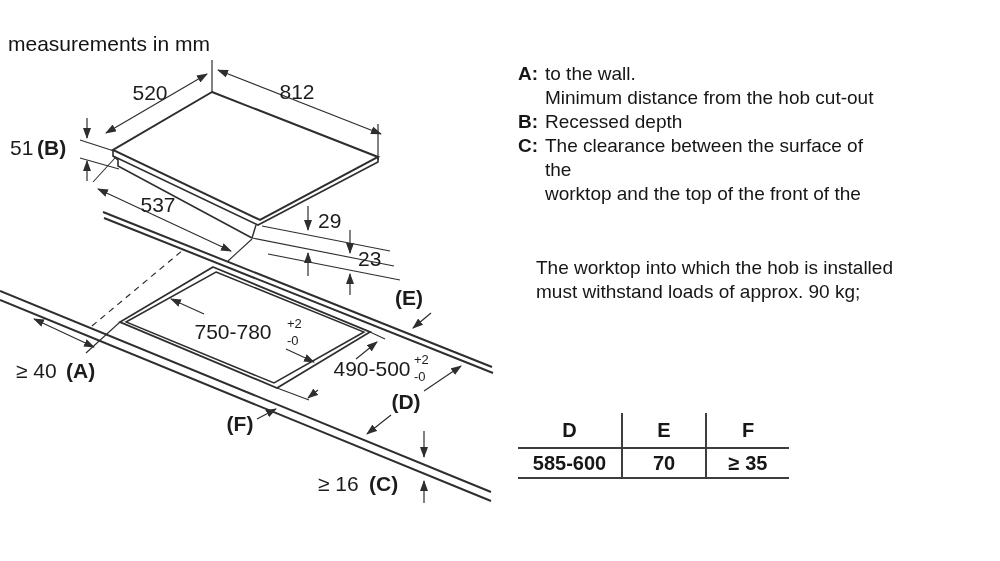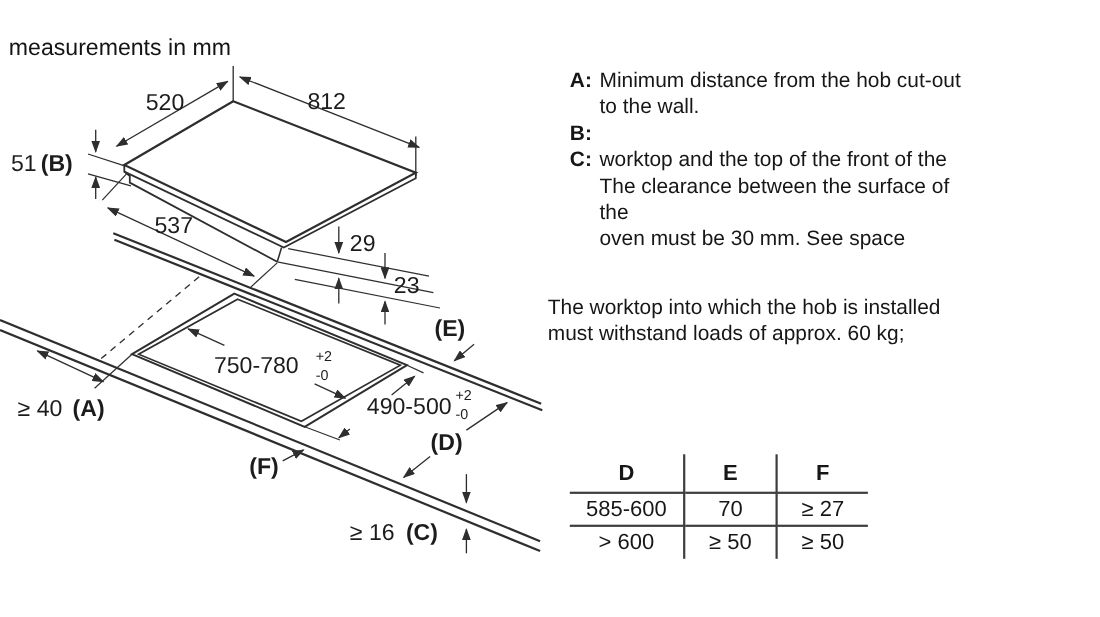--- a/index.html
+++ b/index.html
@@ -11,26 +11,26 @@
   .abs{position:absolute;}
   #title{left:8px;top:32px;font-size:21px;color:#141414;}
   svg text{fill:#1c1c1c;font-family:"Liberation Sans",sans-serif;}
   svg .b{font-weight:700;}
   svg .dim{font-size:21px;}
   svg .tol{font-size:13px;}
   #legend{left:518px;top:62px;width:376px;font-size:19px;line-height:24px;color:#161616;}
   .legend-item{display:flex;}
   .legend-item .key{width:27px;flex:0 0 27px;font-weight:700;}
   .legend-item .line{display:block;}
-  #note{left:498px;top:256px;width:380px;font-size:19px;line-height:24px;color:#161616;margin-top:12px;}
+  #note{left:536px;top:256px;width:380px;font-size:19px;line-height:24px;color:#161616;}
   #note .line{display:block;}
   #dtable{left:518px;top:413px;border-collapse:collapse;table-layout:fixed;}
   #dtable td,#dtable th{
     font-size:20px;color:#161616;text-align:center;vertical-align:middle;
-    padding:0;font-weight:400;
+    padding:0;font-weight:700;
   }
   #dtable th{font-weight:700;height:34px;}
   #dtable .c0{width:103px;border-right:2px solid #3d3d3d;}
   #dtable .c1{width:82px;border-right:2px solid #3d3d3d;}
   #dtable .c2{width:82px;}
   #dtable .hrow th{border-bottom:2px solid #3d3d3d;}
   #dtable .r1 td{border-bottom:2px solid #3d3d3d;height:28px;}
   #dtable .r2 td{height:29px;}
 </style>
 </head>
@@ -153,53 +153,50 @@
     <line x1="424" y1="503" x2="424" y2="481" stroke="#2e2e2e" stroke-width="1.2" marker-end="url(#ah)"></line>
     <text class="dim" x="318" y="491">≥ 16</text>
     <text class="dim b" x="369" y="491">(C)</text>
   </g>
 </svg>
 
 <div id="legend" class="abs">
   <div class="legend-item">
     <span class="key">A:</span>
     <span class="lines">
+      <span class="line">to the wall.</span>
       <span class="line">Minimum distance from the hob cut-out</span>
-      <span class="line">to the wall.</span>
     </span>
   </div>
   <div class="legend-item">
     <span class="key">B:</span>
+    <span class="lines">
+      <span class="line">Recessed depth</span>
+    </span>
   </div>
   <div class="legend-item">
     <span class="key">C:</span>
     <span class="lines">
+      <span class="line">The clearance between the surface of the</span>
       <span class="line">worktop and the top of the front of the</span>
-      <span class="line">The clearance between the surface of the</span>
-      <span class="line">oven must be 30 mm. See space</span>
     </span>
   </div>
 </div>
 
 <div id="note" class="abs">
   <span class="line">The worktop into which the hob is installed</span>
-  <span class="line">must withstand loads of approx. 60 kg;</span>
+  <span class="line">must withstand loads of approx. 90 kg;</span>
 </div>
 
 <table id="dtable" class="abs">
   <tbody>
       <tr class="hrow">
     <th class="c0">D</th>
     <th class="c1">E</th>
     <th class="c2">F</th>
   </tr>
   <tr class="r1">
     <td class="c0">585-600</td>
     <td class="c1">70</td>
-    <td class="c2">≥ 27</td>
-  </tr>
-  <tr class="r2">
-    <td class="c0">&gt; 600</td>
-    <td class="c1">≥ 50</td>
-    <td class="c2">≥ 50</td>
+    <td class="c2">≥ 35</td>
   </tr>
 </tbody>
   </table>
 
 </body></html>

